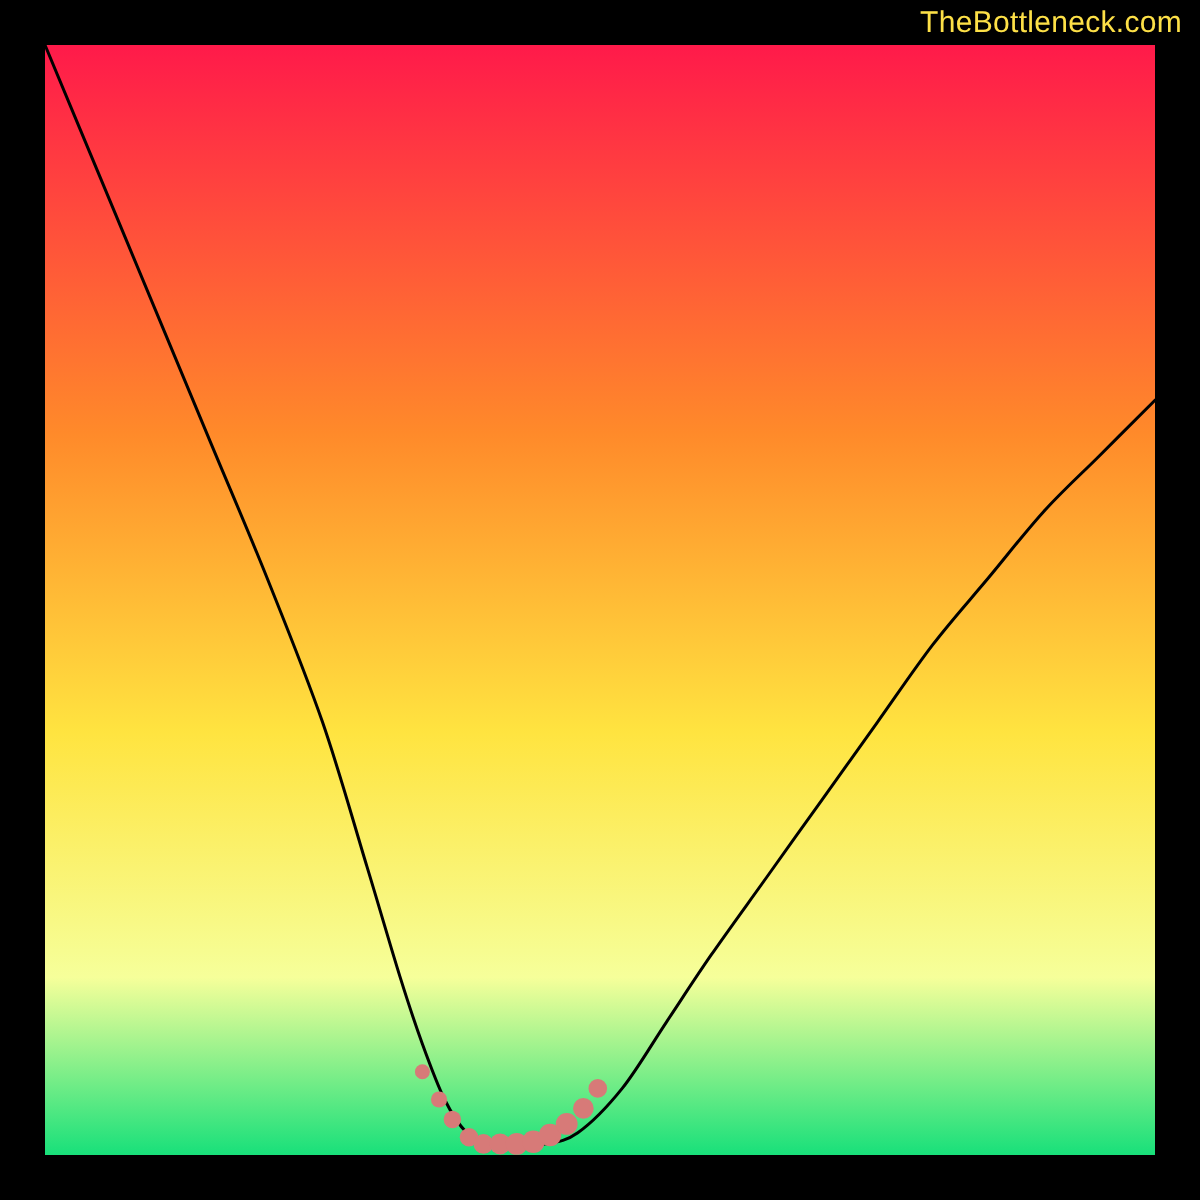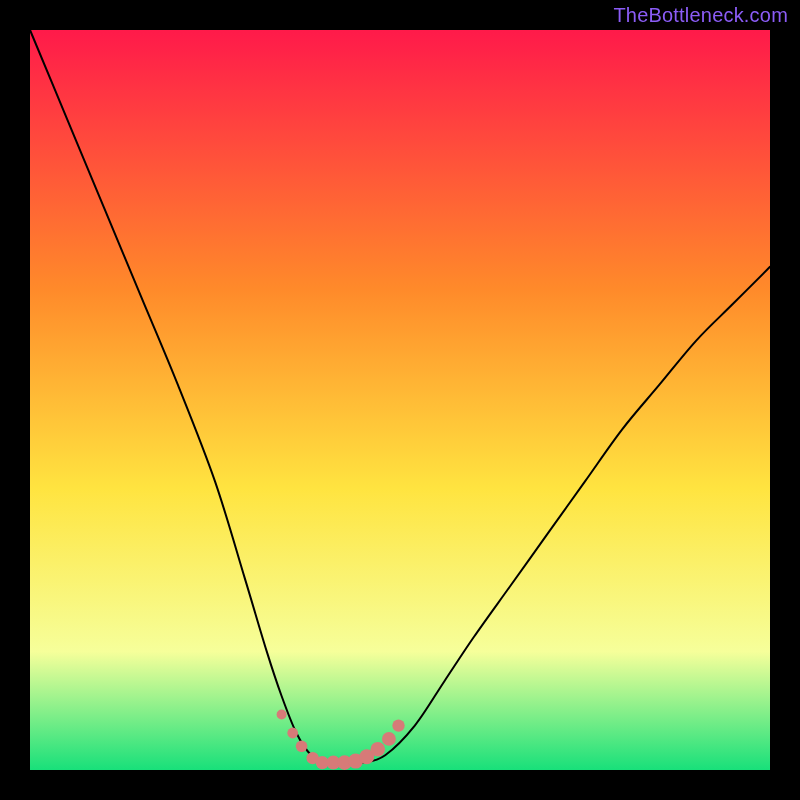--- a/index.html
+++ b/index.html
@@ -18,21 +18,21 @@
   }
   svg {
     display: block;
   }
   .watermark {
     position: absolute;
     top: 4px;
     right: 12px;
     font-family: Arial, Helvetica, sans-serif;
     font-size: 20px;
-    color: #8b5cf6;
+    color: #fde047;
     letter-spacing: 0.2px;
     pointer-events: none;
     user-select: none;
   }
 </style>
 </head>
 <body>
 
 <div class="stage">
   <svg id="chart-svg" width="800" height="800" viewBox="0 0 800 800">

